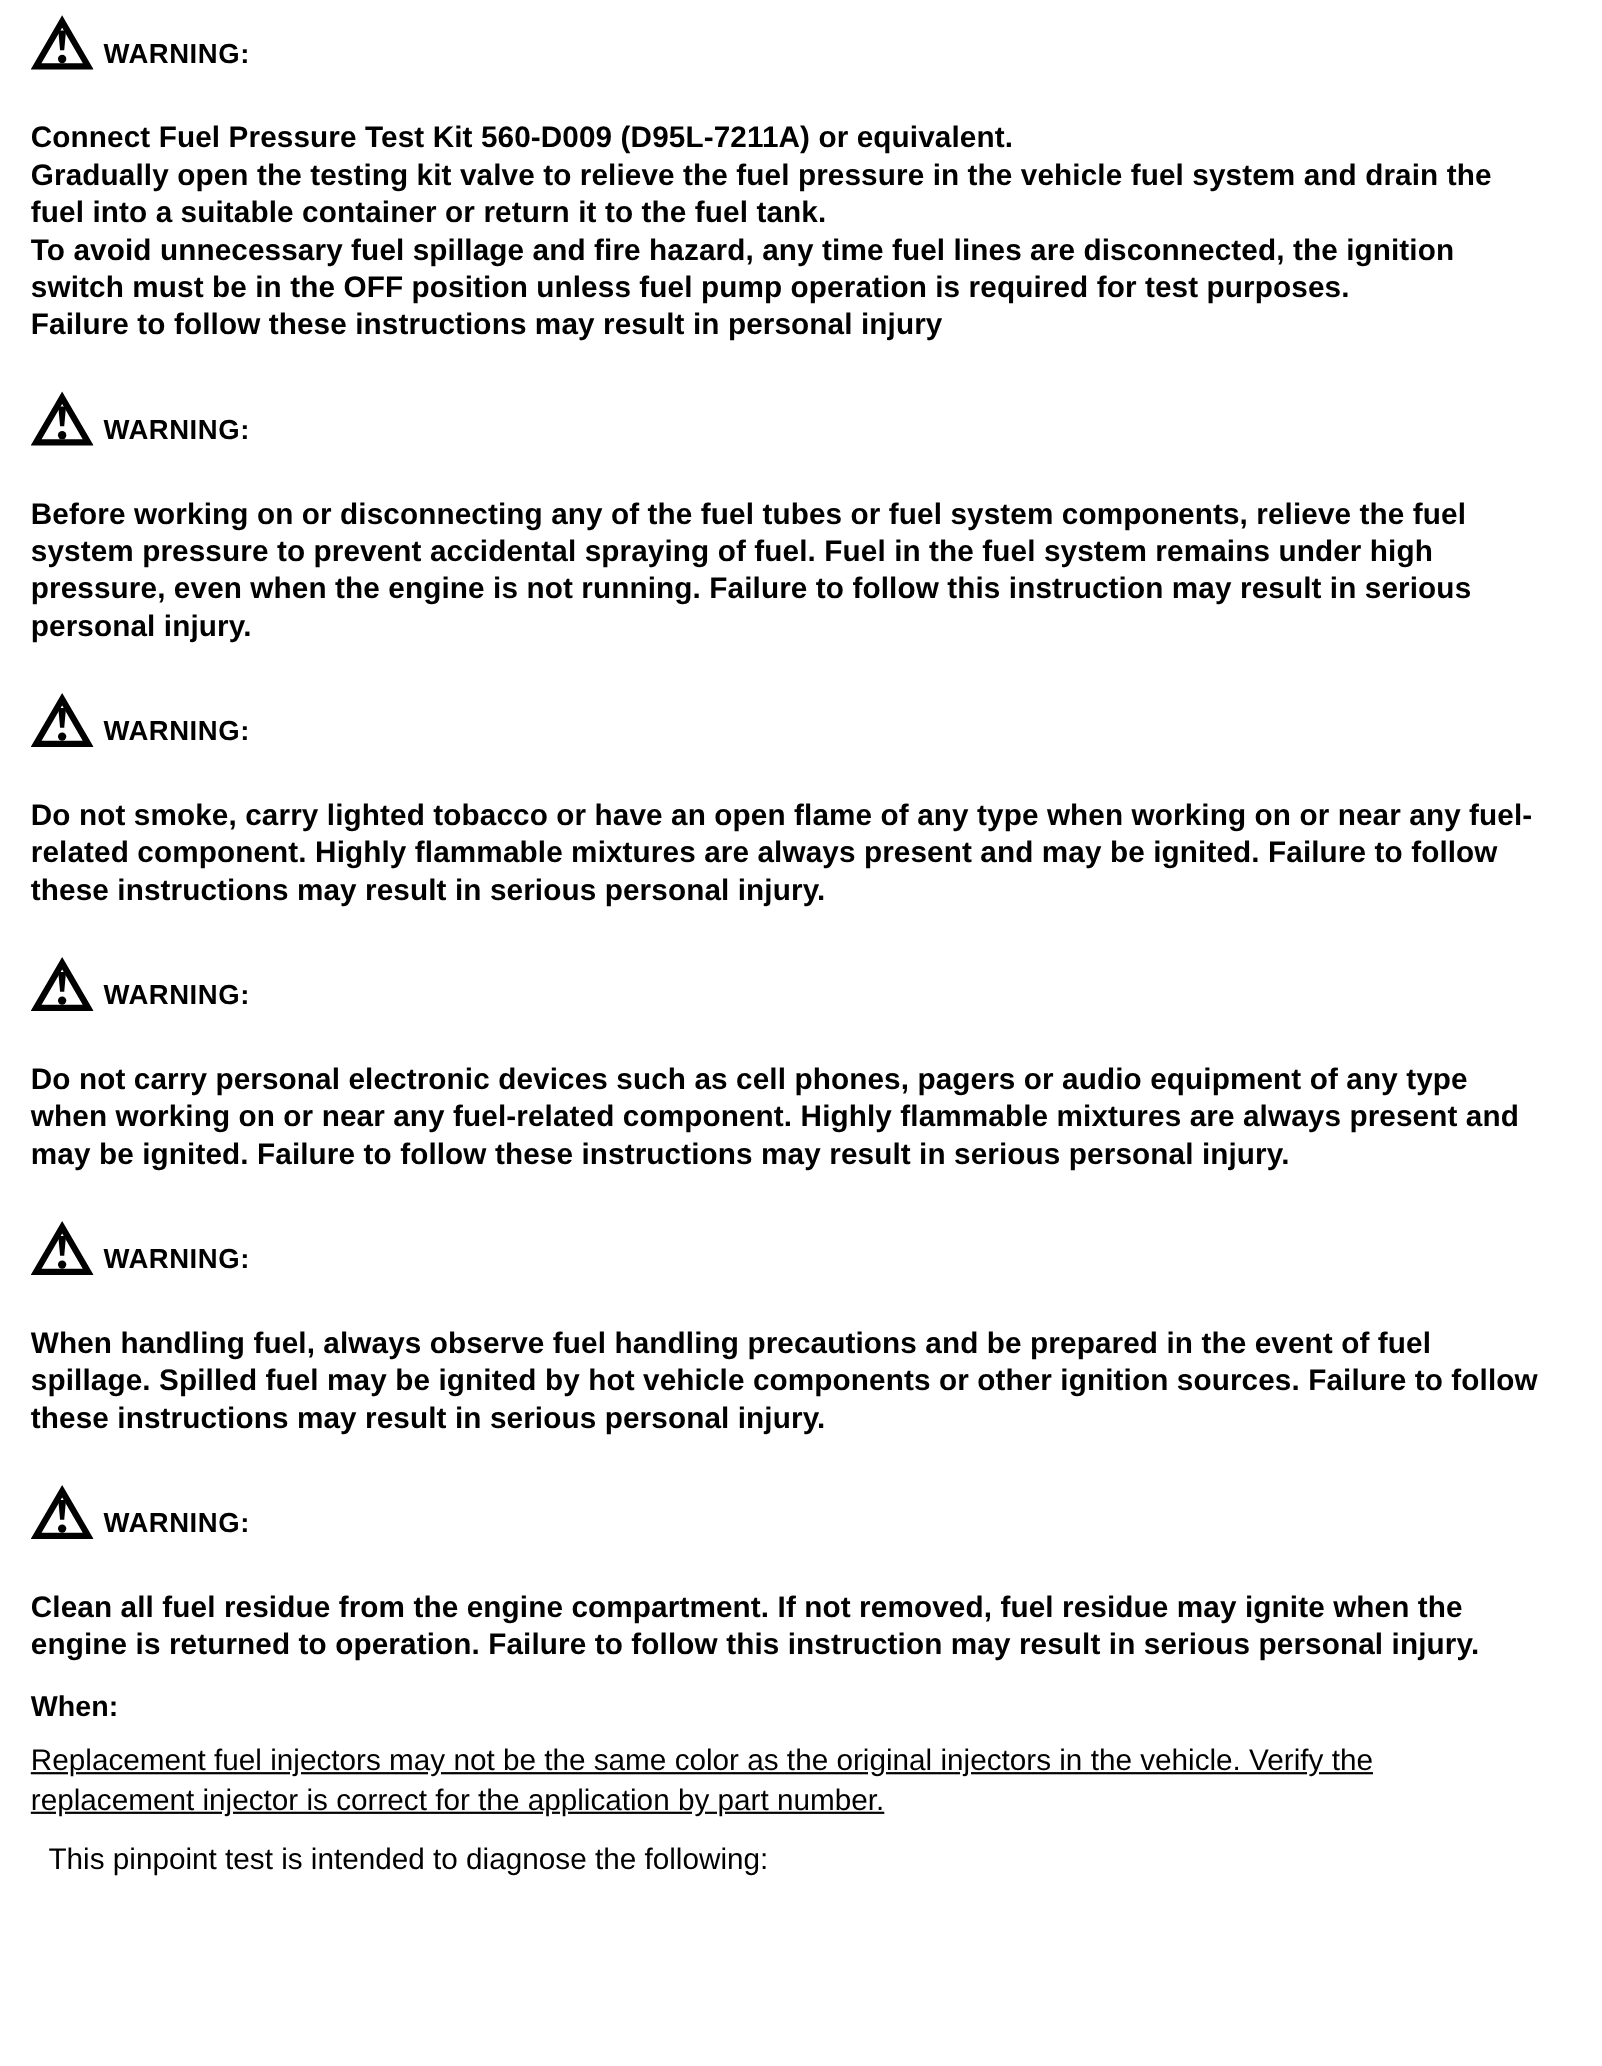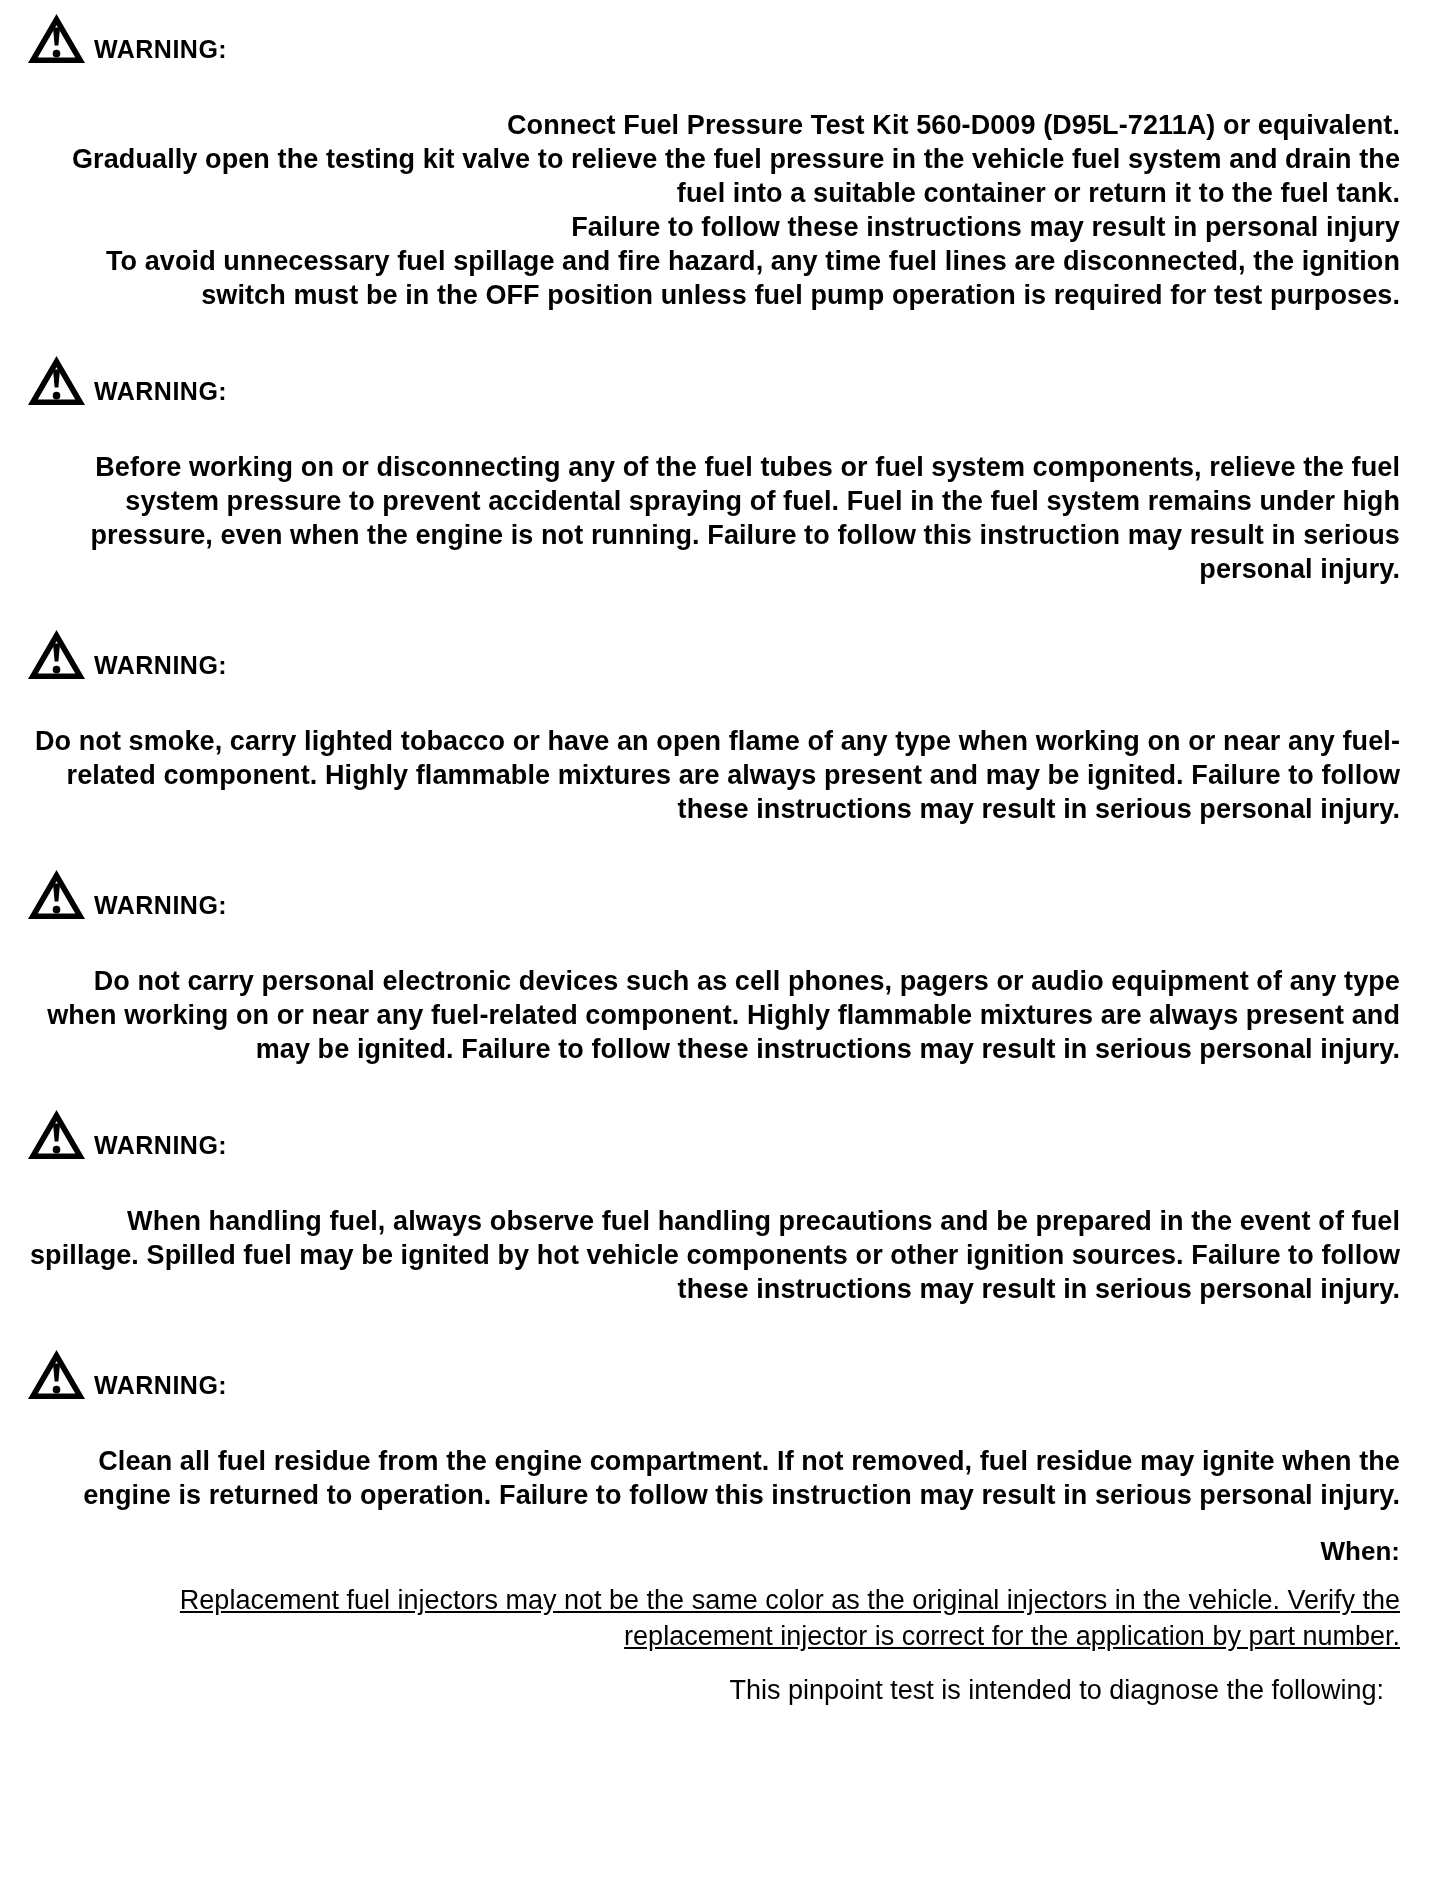--- a/index.html
+++ b/index.html
@@ -9,21 +9,20 @@
   }
   .page {
     position: relative;
     width: 1456px;
     min-height: 1878px;
     background: #ffffff;
     color: #000000;
     font-family: "Liberation Sans", sans-serif;
     box-sizing: border-box;
     padding: 12px 56px 30px 28px;
-    text-align: right;
   }
   .warning {
     margin-bottom: 42px;
   }
   .warning-header {
     display: flex;
     align-items: flex-end;
     gap: 9px;
     margin-bottom: 43px;
   }
@@ -78,22 +77,22 @@
           <path d="M30 8 L55 51 L5 51 Z" fill="none" stroke="#000" stroke-width="6"></path>
           <path d="M26.3 16.5 L33.7 16.5 L32 35.5 L28 35.5 Z" fill="#000"></path>
           <circle cx="30" cy="44" r="4" fill="#000"></circle>
         </svg>
       </span>
       <span class="warning-label">WARNING:</span>
     </div>
     <div class="warning-body">
       <p>Connect Fuel Pressure Test Kit 560-D009 (D95L-7211A) or equivalent.</p>
       <p>Gradually open the testing kit valve to relieve the fuel pressure in the vehicle fuel system and drain the fuel into a suitable container or return it to the fuel tank.</p>
+      <p>To avoid unnecessary fuel spillage and fire hazard, any time fuel lines are disconnected, the ignition switch must be in the OFF position unless fuel pump operation is required for test purposes.</p>
       <p>Failure to follow these instructions may result in personal injury</p>
-      <p>To avoid unnecessary fuel spillage and fire hazard, any time fuel lines are disconnected, the ignition switch must be in the OFF position unless fuel pump operation is required for test purposes.</p>
     </div>
   </section>
 
   <section class="warning">
     <div class="warning-header">
       <span class="icon">
         <svg width="57" height="53" viewBox="0 0 60 56" aria-hidden="true">
           <path d="M30 8 L55 51 L5 51 Z" fill="none" stroke="#000" stroke-width="6"></path>
           <path d="M26.3 16.5 L33.7 16.5 L32 35.5 L28 35.5 Z" fill="#000"></path>
           <circle cx="30" cy="44" r="4" fill="#000"></circle>

